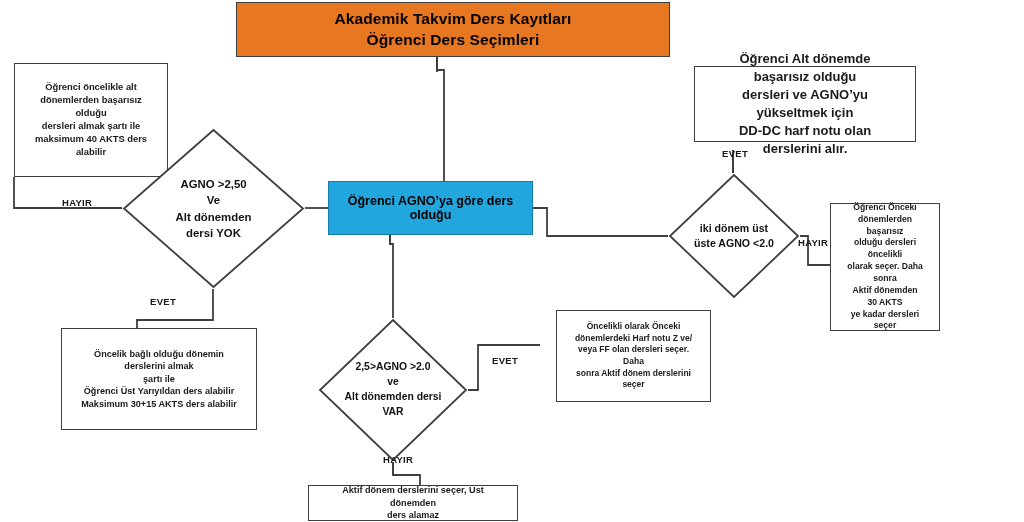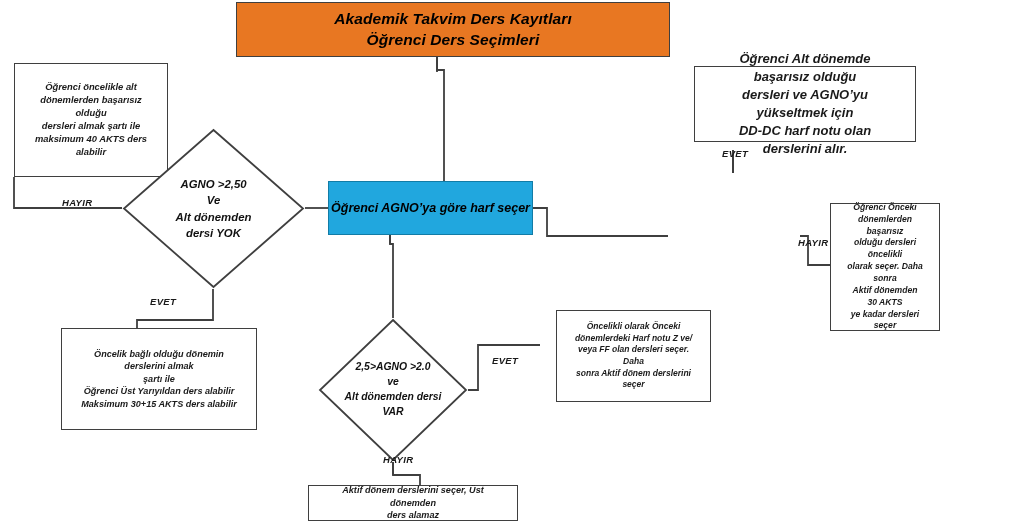--- a/index.html
+++ b/index.html
@@ -8,21 +8,20 @@
     padding: 0;
     background: #ffffff;
   }
   #canvas {
     position: relative;
     width: 940px;
     height: 522px;
     background: #ffffff;
     font-family: "Liberation Sans", "DejaVu Sans", sans-serif;
     overflow: hidden;
-    font-style: italic;
   }
   #connectors {
     position: absolute;
     left: 0;
     top: 0;
     width: 1024px;
     height: 522px;
     pointer-events: none;
   }
   .node {
@@ -163,22 +162,29 @@
   <div class="diamond-wrap" style="left:122px; top:128px; width:183px; height:161px;">
     <svg width="183" height="161" viewBox="0 0 183 161" xmlns="http://www.w3.org/2000/svg">
       <polygon points="91.5,2 181,80.5 91.5,159 2,80.5" fill="#ffffff" stroke="#3f3f3f" stroke-width="1.8" stroke-linejoin="miter"></polygon>
     </svg>
     <div class="diamond-label" style="font-size:11.4px;">AGNO &gt;2,50
 Ve
 Alt dönemden
 dersi YOK</div>
   </div>
 
-  <div class="node process-box" style="left:328px; top:181px; width:205px; height:54px;">Öğrenci AGNO’ya göre harf seçer</div>
-
+  <div class="node process-box" style="left:328px; top:181px; width:205px; height:54px;">Öğrenci AGNO’ya göre ders olduğu</div>
+
+  <div class="diamond-wrap" style="left:668px; top:173px; width:132px; height:126px;">
+    <svg width="132" height="126" viewBox="0 0 132 126" xmlns="http://www.w3.org/2000/svg">
+      <polygon points="66,2 130,63 66,124 2,63" fill="#ffffff" stroke="#3f3f3f" stroke-width="1.8" stroke-linejoin="miter"></polygon>
+    </svg>
+    <div class="diamond-label" style="font-size:10.6px;">iki dönem üst
+üste AGNO &lt;2.0</div>
+  </div>
 
   <div class="node box" style="left:830px; top:203px; width:110px; height:128px; font-size:8.6px;">Öğrenci Önceki
 dönemlerden başarısız
 olduğu dersleri öncelikli
 olarak seçer. Daha sonra
 Aktif dönemden 30 AKTS
 ye kadar dersleri seçer</div>
 
   <div class="node box" style="left:40px; top:328px; width:196px; height:102px; font-size:9.1px;margin-left:21px;">Öncelik bağlı olduğu dönemin derslerini almak
 şartı ile

